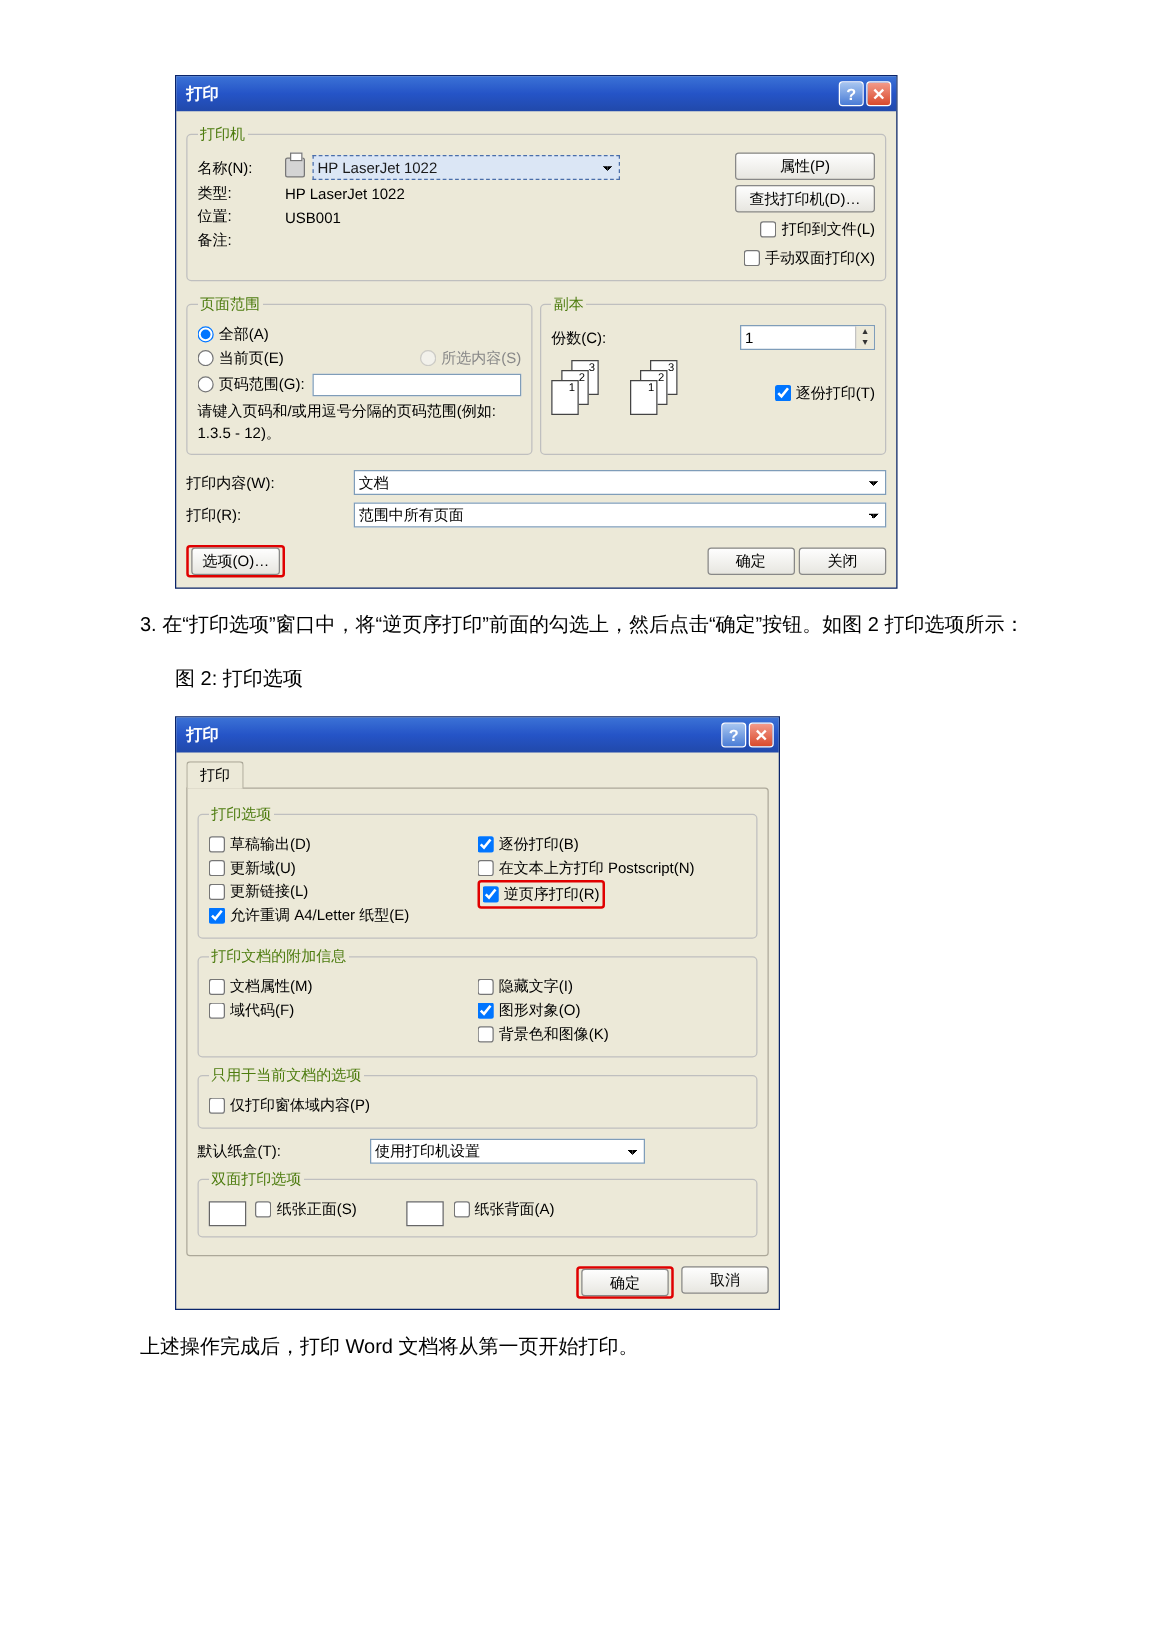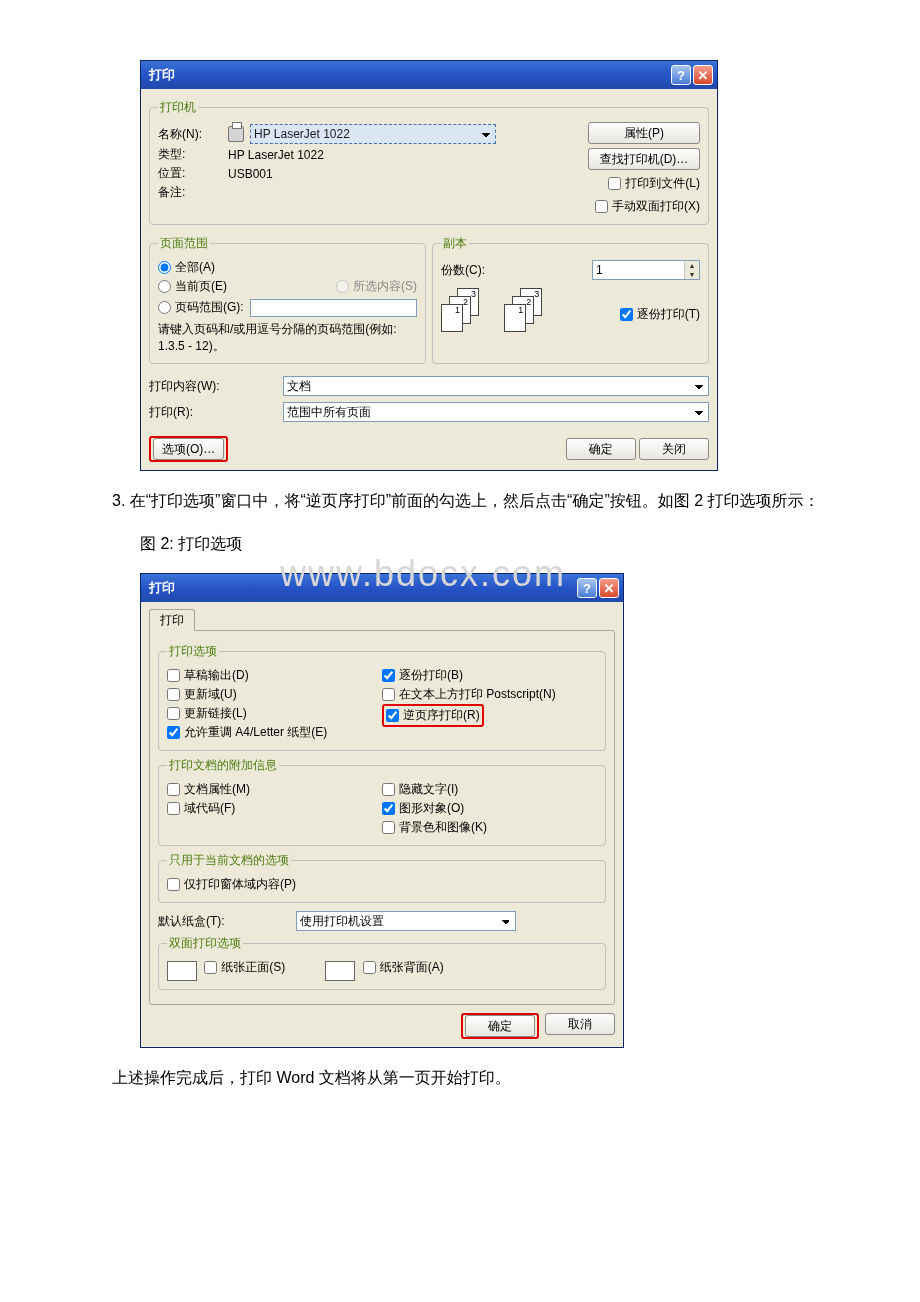--- a/index.html
+++ b/index.html
@@ -373,21 +373,20 @@
     </div>
   </div>
 
   <div class="prose">
     <span class="indent">3. 在“打印选项”窗口中，将“逆页序打印”前面的勾选上，然后点击“确定”按钮。如图 2 打印选项所示：</span>
   </div>
 
   <div class="prose" style="margin-left:60px;margin-bottom:16px">图 2: 打印选项</div>
 
   <div class="wm-container">
-    <div class="watermark" style="left:200px;top:-20px;">www.bdocx.com</div>
 
     <div class="dlg dlg2">
       <div class="titlebar">
         <span class="title-text">打印</span>
         <span class="tbtn tbtn-help">?</span>
         <span class="tbtn tbtn-close">✕</span>
       </div>
       <div class="dlg-body">
         <span class="tab">打印</span>
         <div class="tab-panel">

